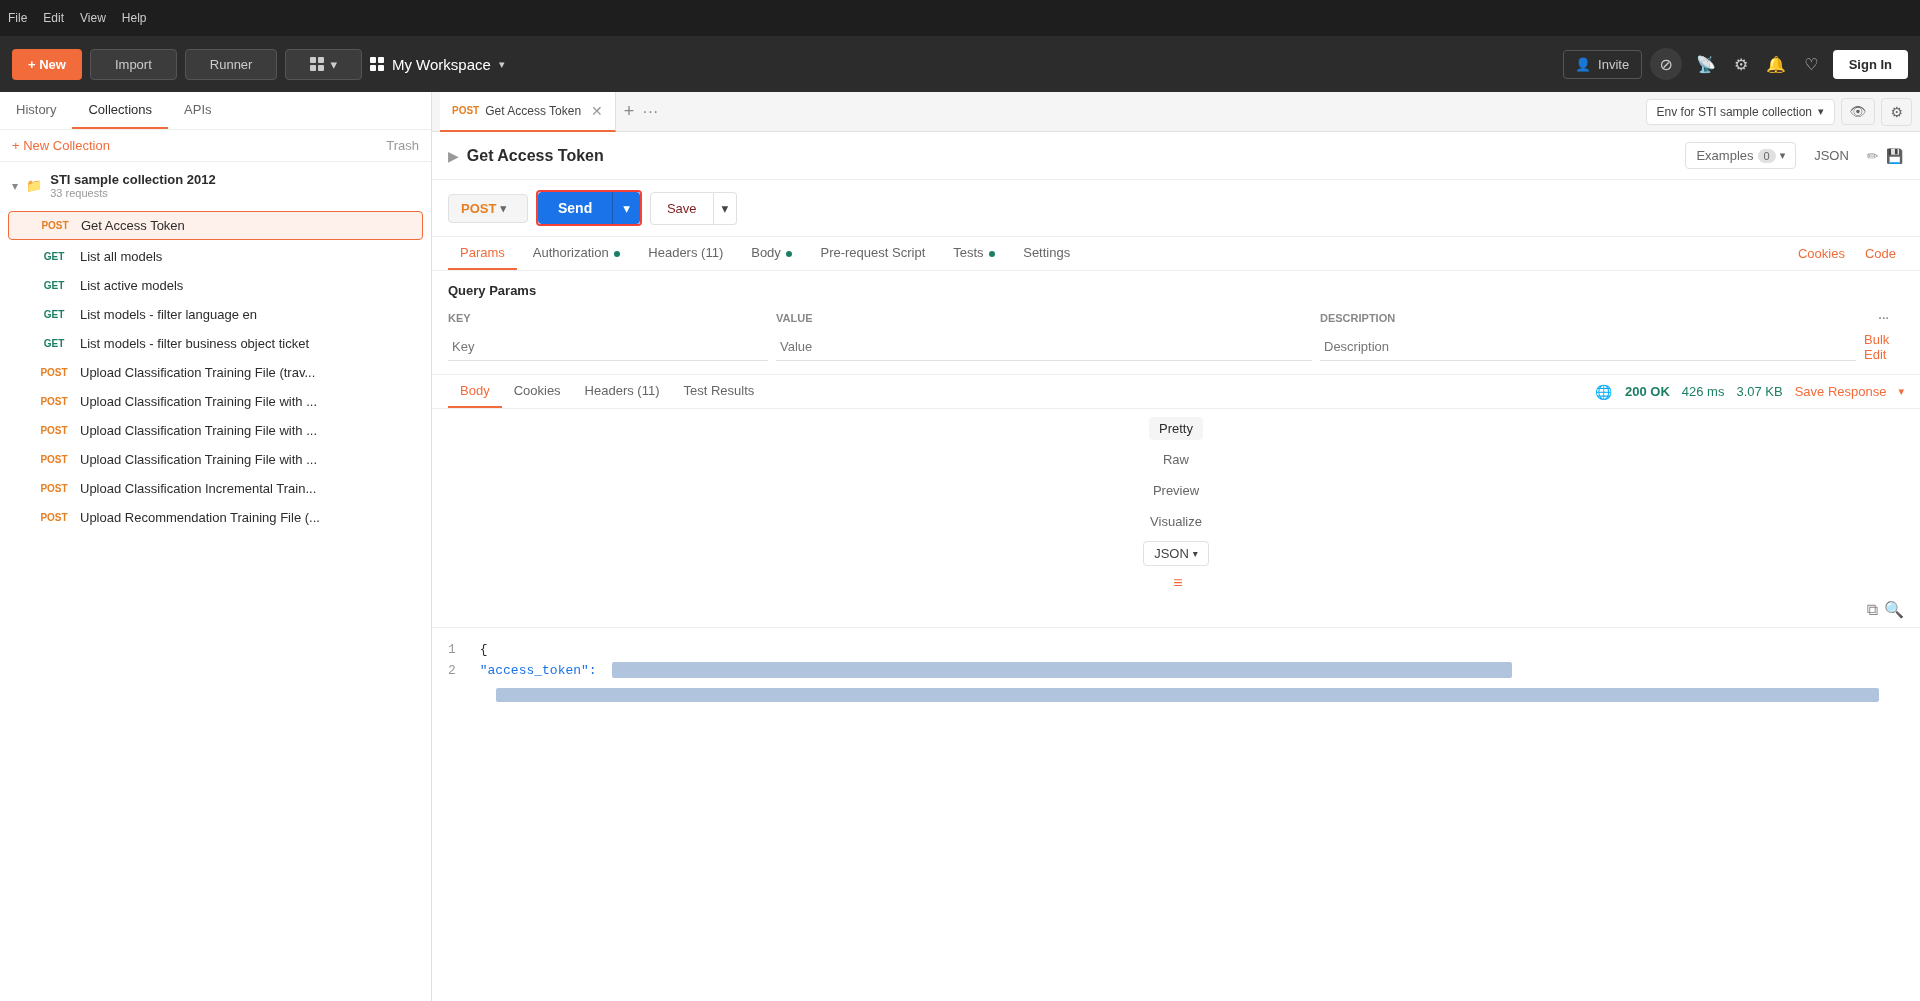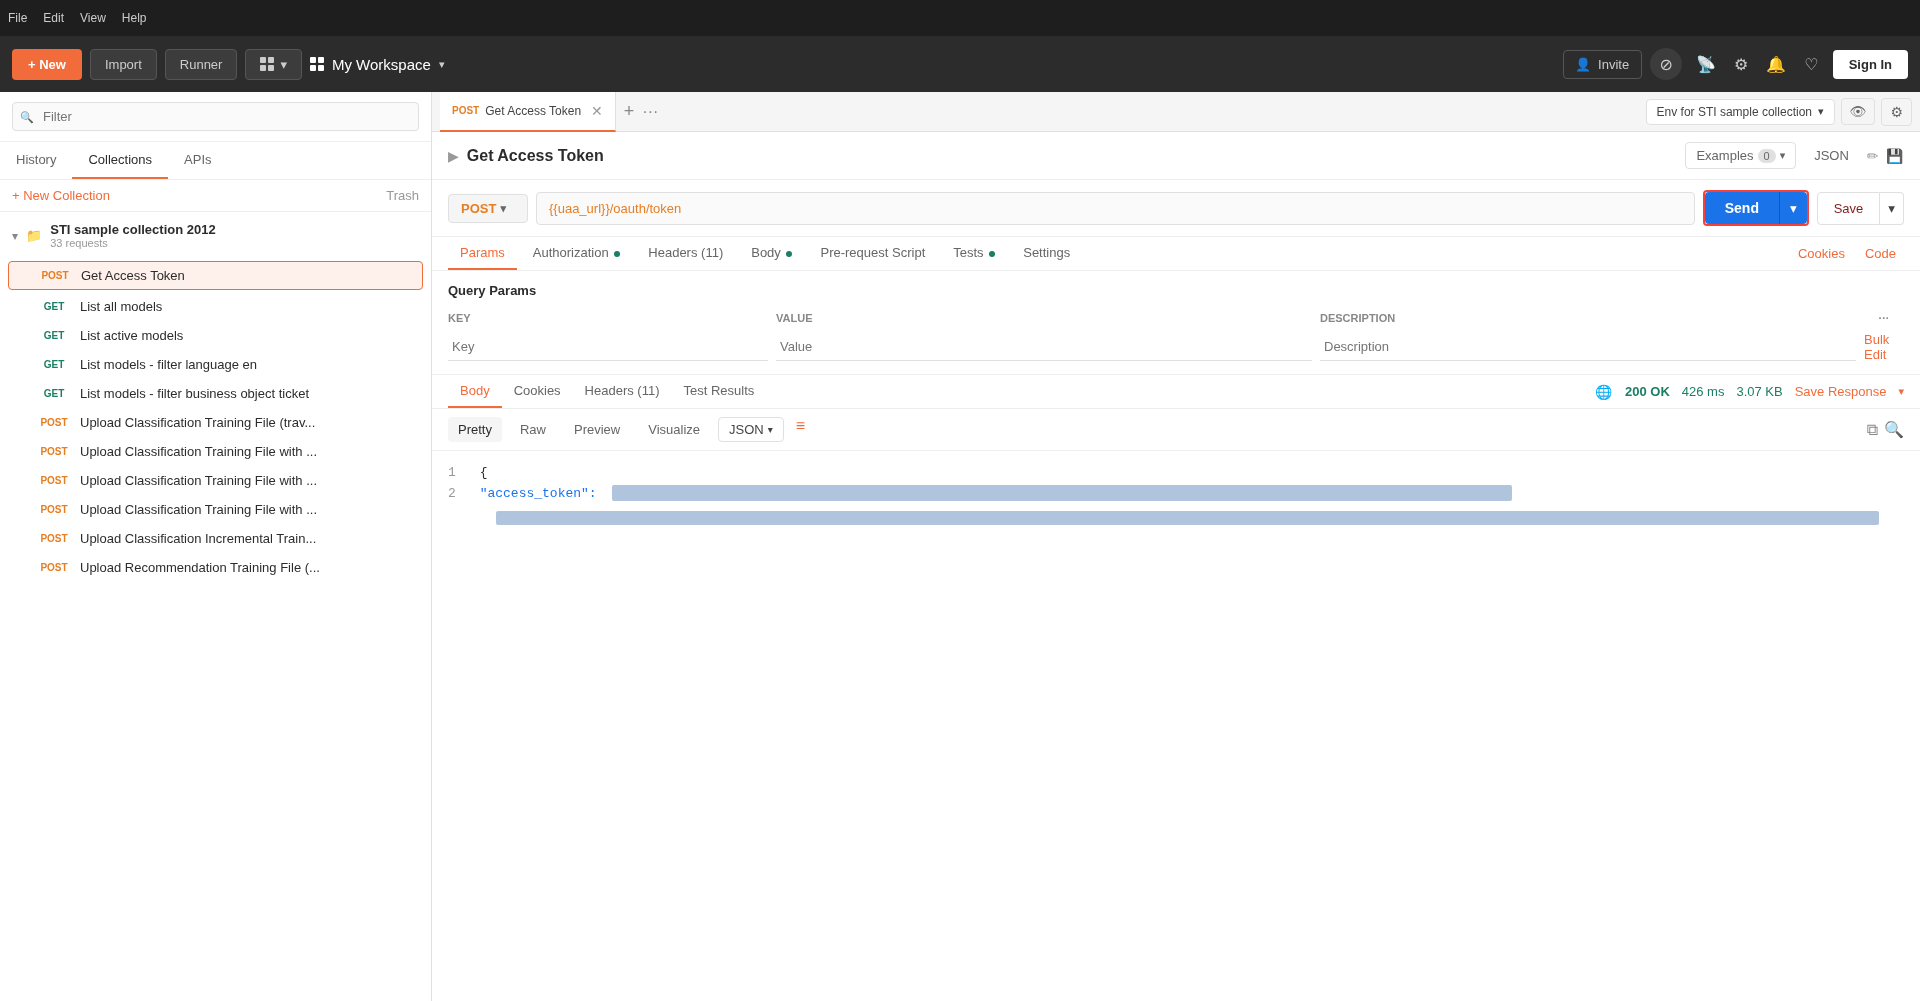--- a/index.html
+++ b/index.html
@@ -1,21 +1,21 @@
 <!DOCTYPE html>
 <html><head>
   <meta charset="utf-8">
   <style>
     * { box-sizing: border-box; margin: 0; padding: 0; }
     body { font-family: -apple-system, BlinkMacSystemFont, 'Segoe UI', sans-serif; font-size: 13px; background: #f5f5f5; overflow: hidden; height: 1001px; width: 1920px; }
 
     
     .topbar { display: flex; align-items: center; background: #2c2c2c; height: 56px; padding: 0 12px; gap: 8px; }
     .btn-new { background: #f26b3a; color: #fff; border: none; border-radius: 4px; padding: 8px 16px; font-size: 13px; font-weight: 600; cursor: pointer; display: flex; align-items: center; gap: 6px; }
-    .btn-topbar { background: #3c3c3c; color: #ccc; border: 1px solid #555; border-radius: 4px; padding: 7px 14px; font-size: 13px; cursor: pointer; }
+    .btn-topbar { background: #3c3c3c; color: #ccc; border: 1px solid #555; border-radius: 4px; padding: 7px 24px; font-size: 13px; cursor: pointer; }
     .topbar-center { flex: 1; display: flex; justify-content: space-between; align-items: center; gap: 8px; }
     .workspace-btn { display: flex; align-items: center; gap: 8px; color: #fff; background: transparent; border: none; font-size: 15px; font-weight: 500; cursor: pointer; }
     .invite-btn { display: flex; align-items: center; gap: 6px; color: #ccc; background: transparent; border: 1px solid #555; border-radius: 4px; padding: 6px 12px; cursor: pointer; font-size: 13px; }
     .topbar-right { display: flex; align-items: center; gap: 10px; margin-left: auto; }
     .icon-btn { background: none; border: none; color: #ccc; cursor: pointer; font-size: 16px; padding: 4px; border-radius: 4px; }
     .signin-btn { background: #fff; color: #2c2c2c; border: none; border-radius: 4px; padding: 7px 16px; font-size: 13px; font-weight: 600; cursor: pointer; }
 
     
     .main-layout { display: flex; height: calc(1001px - 56px - 36px); }
     .menu-bar { height: 36px; background: #1e1e1e; display: flex; align-items: center; padding: 0 8px; gap: 16px; }
@@ -100,21 +100,21 @@
     
     .response-section { border-top: 1px solid #eee; display: flex; flex-direction: column; flex: 1; min-height: 200px; }
     .response-tabs-bar { display: flex; align-items: center; padding: 0 16px; border-bottom: 1px solid #eee; }
     .resp-tab { padding: 8px 12px; font-size: 13px; color: #666; cursor: pointer; border-bottom: 2px solid transparent; }
     .resp-tab.active { color: #f26b3a; border-bottom: 2px solid #f26b3a; }
     .response-status { margin-left: auto; display: flex; align-items: center; gap: 12px; }
     .status-ok { color: #1a7f64; font-size: 13px; font-weight: 600; }
     .status-time { color: #1a7f64; font-size: 13px; }
     .status-size { color: #1a7f64; font-size: 13px; }
     .save-resp-btn { color: #f26b3a; font-size: 13px; cursor: pointer; }
-    .resp-format-bar { display: flex; gap: 8px; padding: 8px 16px; border-bottom: 1px solid #eee; }
+    .resp-format-bar { display: flex; align-items: center; gap: 8px; padding: 8px 16px; border-bottom: 1px solid #eee; flex-direction: column; }
     .format-btn { padding: 4px 10px; border: none; background: none; font-size: 13px; color: #666; cursor: pointer; border-radius: 4px; }
     .format-btn.active { background: #f5f5f5; color: #2c2c2c; font-weight: 500; }
     .json-select { display: flex; align-items: center; gap: 4px; border: 1px solid #e0e0e0; border-radius: 4px; padding: 4px 10px; font-size: 13px; cursor: pointer; color: #444; background: #fff; }
     .wrap-icon { color: #f26b3a; font-size: 16px; cursor: pointer; margin-left: 4px; }
     .resp-right-icons { margin-left: auto; display: flex; gap: 6px; }
     .resp-icon-btn { background: none; border: none; color: #888; cursor: pointer; font-size: 15px; }
 
     
     .code-area { padding: 12px 16px; font-family: 'Courier New', monospace; font-size: 13px; line-height: 1.6; background: #fff; flex: 1; overflow: auto; }
     .line-num { color: #999; margin-right: 16px; user-select: none; }
@@ -172,25 +172,20 @@
     <button class="icon-btn" style="font-size:16px;">⚙</button>
     <button class="icon-btn" style="font-size:16px;">🔔</button>
     <button class="icon-btn" style="font-size:16px;">♡</button>
     <button class="signin-btn">Sign In</button>
   </div>
 </div>
 
 <div class="main-layout">
 
   <div class="sidebar">
-    <div class="sidebar-search">
-      <div class="search-wrap">
-        <input type="text" placeholder="Filter" style="">
-      </div>
-    </div>
     <div class="sidebar-tabs">
       <div class="sidebar-tab">History</div>
       <div class="sidebar-tab active">Collections</div>
       <div class="sidebar-tab">APIs</div>
     </div>
     <div class="sidebar-actions">
       <span class="new-collection">+ New Collection</span>
       <span class="trash-btn">Trash</span>
     </div>
     <div class="sidebar-list">
@@ -285,21 +280,20 @@
         <span class="icon-edit">✏</span>
         <span class="icon-save2">💾</span>
       </div>
     </div>
 
     <div class="url-bar">
       <div class="method-select">
         <span>POST</span>
         <span style="color:#666;font-size:11px;">▾</span>
       </div>
-      <input class="url-input" type="text" value="{{uaa_url}}/oauth/token" style="">
       <div class="send-group">
         <button class="send-btn">Send</button>
         <button class="send-dropdown">▾</button>
       </div>
       <div style="display:flex;">
         <button class="save-btn">Save</button>
         <button class="save-dropdown">▾</button>
       </div>
     </div>
 

